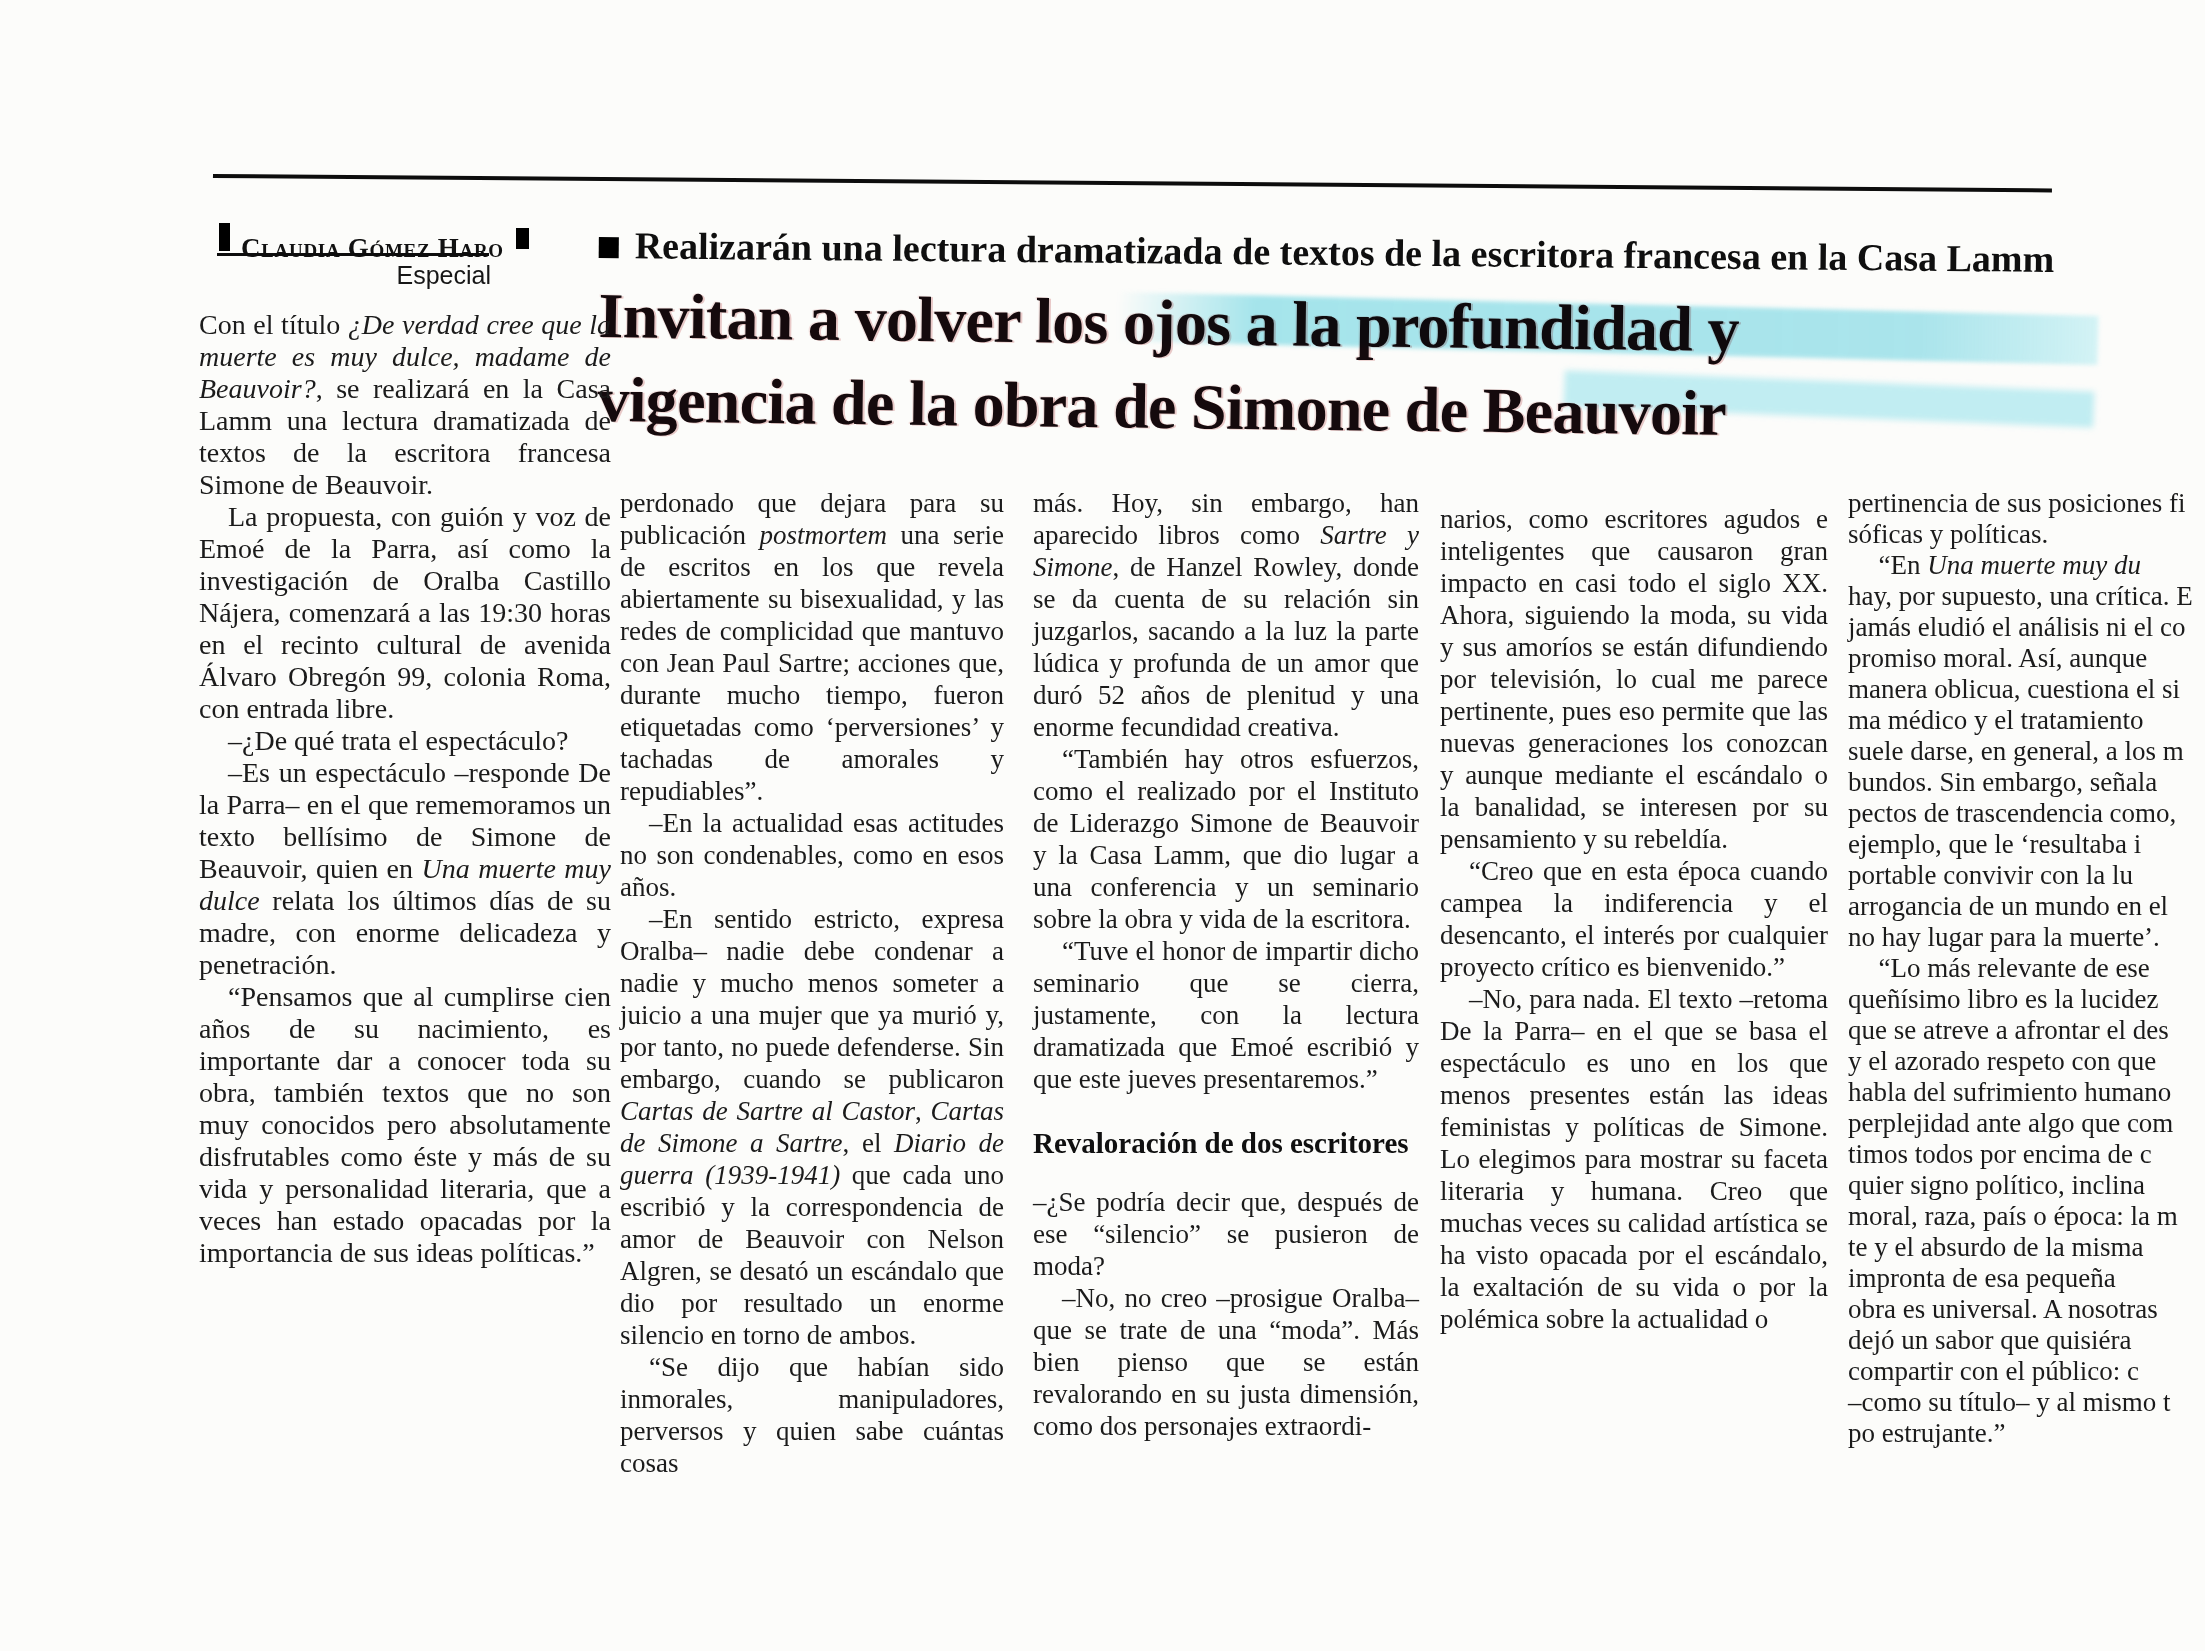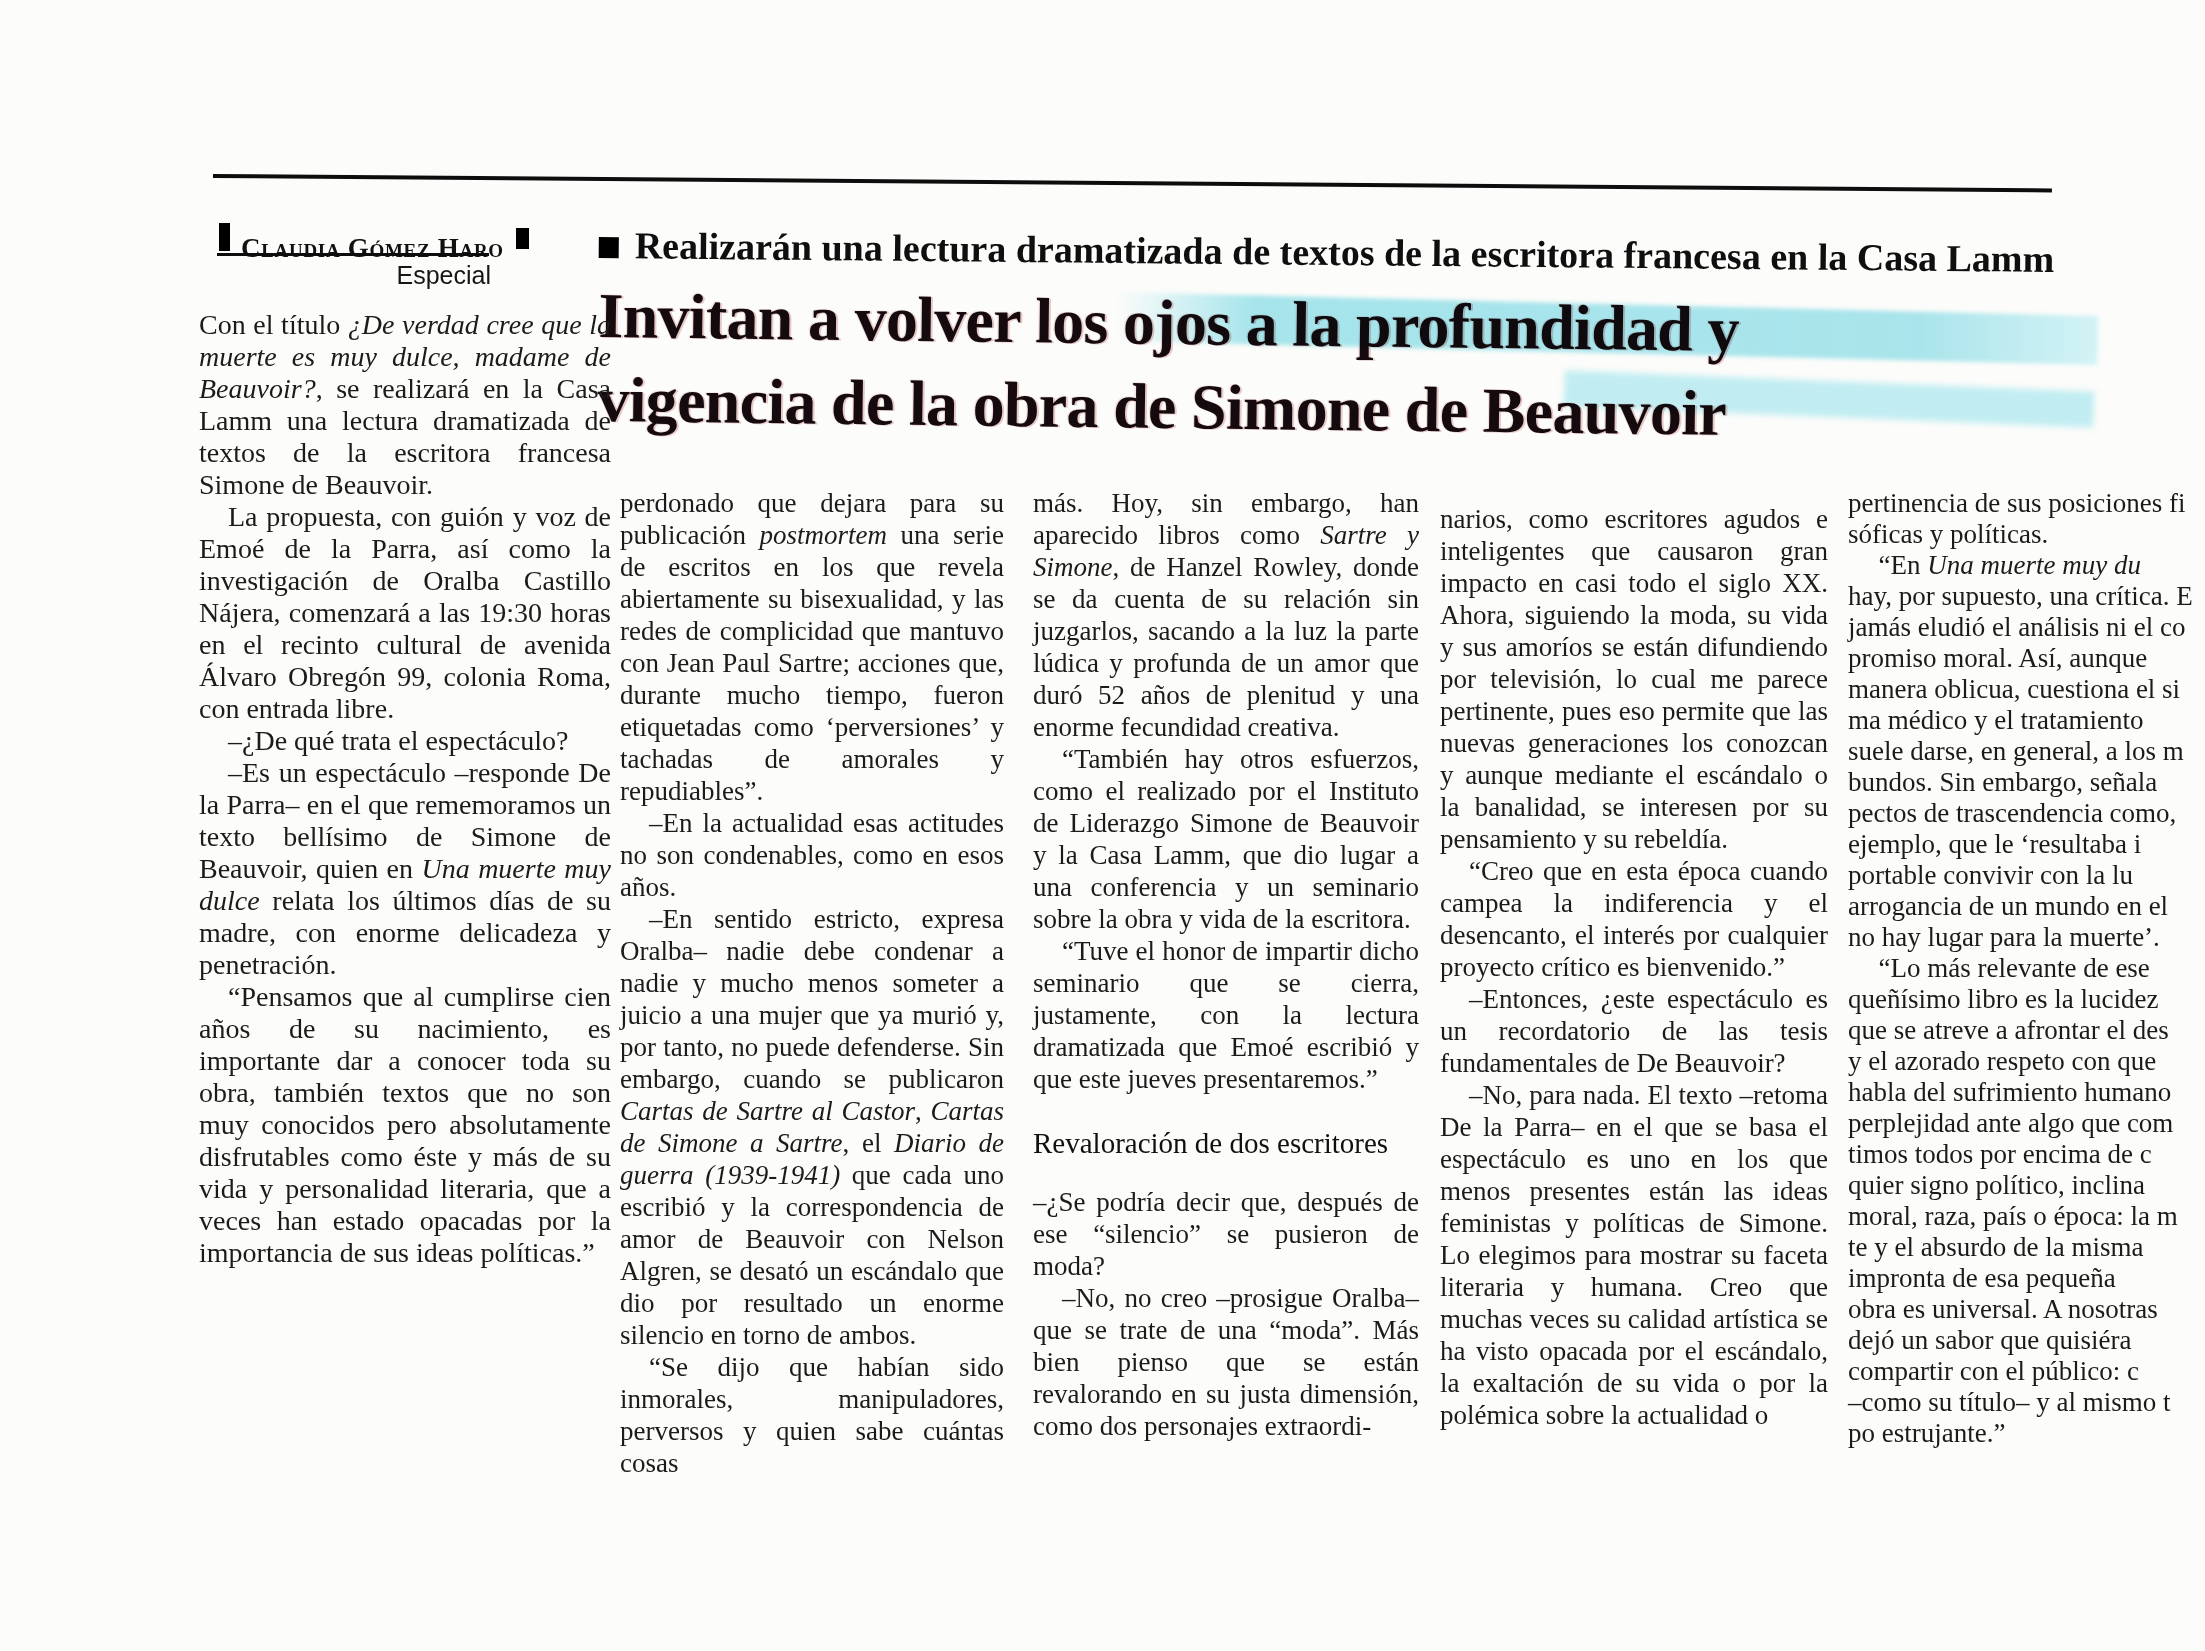--- a/index.html
+++ b/index.html
@@ -62,21 +62,21 @@
   .col p.para.indent { text-indent:29px; }
   #col-left { left:199px; width:412px; top:281px; font-size:28px; line-height:32px;margin-top:28px; }
   #col-2 { left:620px;  width:384px; }
   #col-3 { left:1033px; width:386px; }
   #col-4 { left:1440px; width:388px;margin-top:16px; }
   #col-5 { left:1848px; width:424px; text-align:left; }
   #col-5 .line { white-space:nowrap; height:31px; overflow:visible; }
   #col-5 .line.indent { padding-left:30.5px; }
 
   .subhead {
-    font-weight:normal; font-size:29px; line-height:32px;
+    font-weight:bold; font-size:29px; line-height:32px;
     margin:32px 0 26.5px 0; text-align:left; color:#101010;
   }
   i { font-style:italic; }
 </style>
 </head>
 <body>
 
 <div id="page">
 
   <div class="rule-top"></div>
@@ -123,21 +123,20 @@
     <h3 class="subhead">Revaloración de dos escritores</h3>
     <div>
         <p class="para">–¿Se podría decir que, después de ese “silencio” se pusieron de moda?</p>
         <p class="para indent">–No, no creo –prosigue Oralba– que se trate de una “moda”. Más bien pienso que se están revalorando en su justa dimensión, como dos personajes extraordi-</p>
       </div>
   </div>
 
   <div id="col-4" class="col">
       <p class="para">narios, como escritores agudos e inteligentes que causaron gran impacto en casi todo el siglo XX. Ahora, siguiendo la moda, su vida y sus amoríos se están difundiendo por televisión, lo cual me parece pertinente, pues eso permite que las nuevas generaciones los conozcan y aunque mediante el escándalo o la banalidad, se interesen por su pensamiento y su rebeldía.</p>
       <p class="para indent">“Creo que en esta época cuando campea la indiferencia y el desencanto, el interés por cualquier proyecto crítico es bienvenido.”</p>
-      <p class="para indent">–Entonces, ¿este espectáculo es un recordatorio de las tesis fundamentales de De Beauvoir?</p>
       <p class="para indent">–No, para nada. El texto –retoma De la Parra– en el que se basa el espectáculo es uno en los que menos presentes están las ideas feministas y políticas de Simone. Lo elegimos para mostrar su faceta literaria y humana. Creo que muchas veces su calidad artística se ha visto opacada por el escándalo, la exaltación de su vida o por la polémica sobre la actualidad o</p>
     </div>
 
   <div id="col-5" class="col">
       <div class="line">pertinencia de sus posiciones fi</div>
       <div class="line">sóficas y políticas.</div>
       <div class="line indent">“En <i>Una muerte muy du</i></div>
       <div class="line">hay, por supuesto, una crítica. E</div>
       <div class="line">jamás eludió el análisis ni el co</div>
       <div class="line">promiso moral. Así, aunque</div>

